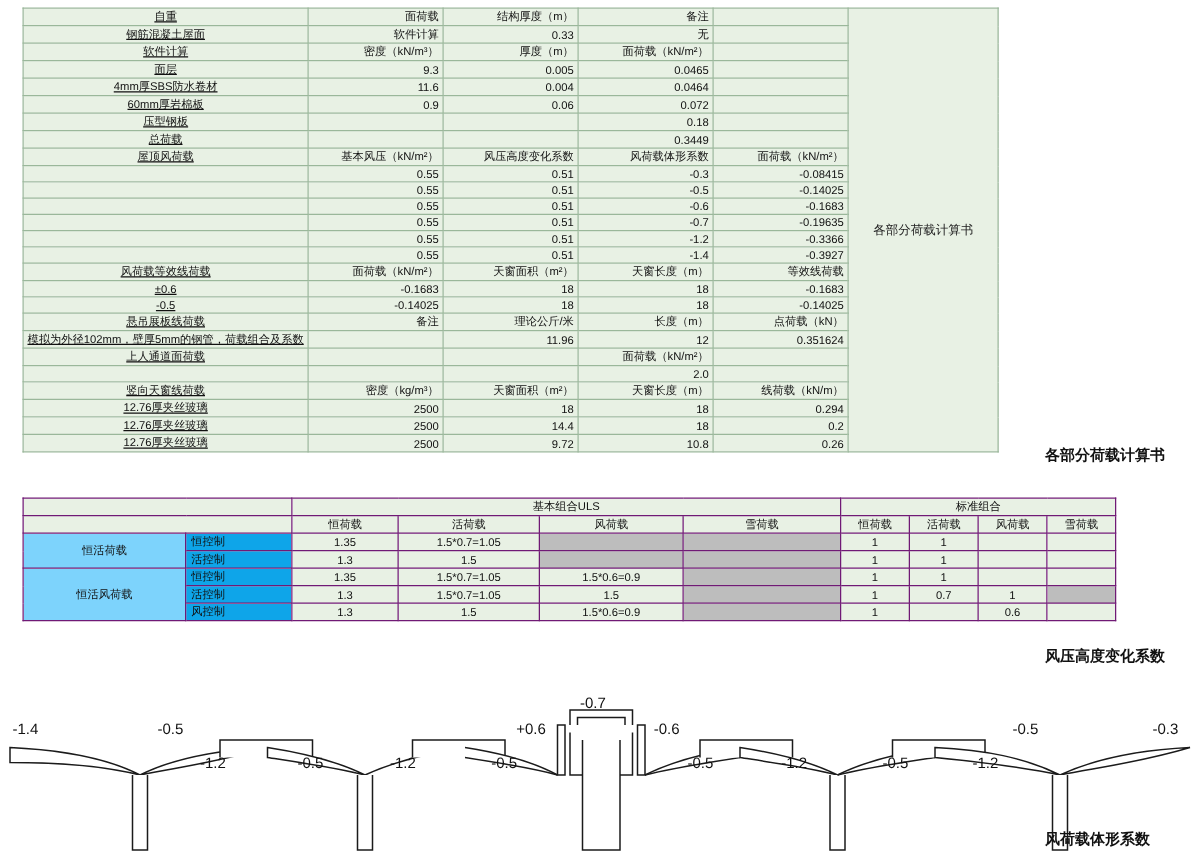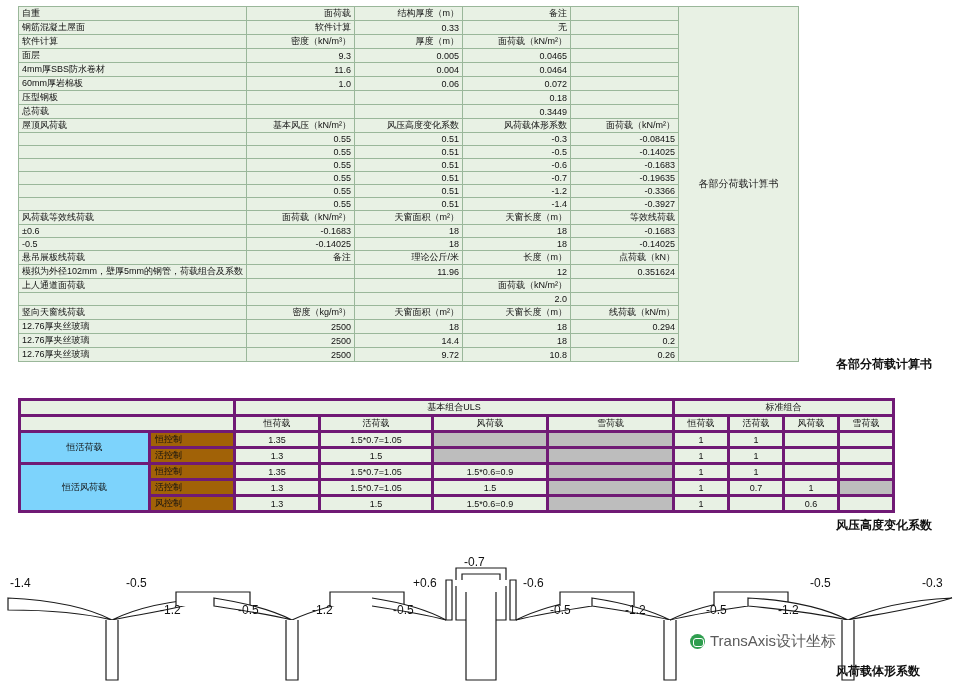--- a/index.html
+++ b/index.html
@@ -21,21 +21,21 @@
   }
   table.grid td {
     border: 1px solid #9ab79a;
     height: 13px;
     padding: 0 3px;
     background: #e8f1e4;
     white-space: nowrap;
     overflow: hidden;
   }
   td.num { text-align: right; }
-  td.lft { text-align: left; }
+  td.lft { text-align: center; text-decoration: underline; }
   td.blank { background: #e8f1e4; }
   .sideband {
     background: #bfd6bb;
     text-align: center;
     vertical-align: middle;
     font-size: 10px;
     color: #222;
   }
 
   .cap {
@@ -50,31 +50,31 @@
 
   
   .tbl2-wrap { position: absolute; left: 18px; top: 398px; }
   table.grid2 {
     border-collapse: collapse;
     table-layout: fixed;
     font-size: 9px;
     color: #111;
   }
   table.grid2 td {
-    border: 3px solid #701a75;
+    border: 1px solid #701a75;
     height: 13px;
     padding: 0 3px;
     background: #e8f1e4;
     white-space: nowrap;
     overflow: hidden;
   }
   table.grid2 td.hdr { text-align: center; }
   table.grid2 td.grey { background: #bdbdbd; }
   table.grid2 td.lbl { background: #7dd3fc; text-align: center; }
-  table.grid2 td.sub { background: #a16207; text-align: left; padding-left: 4px; }
+  table.grid2 td.sub { background: #0ea5e9; text-align: left; padding-left: 4px; }
 
   
   .diagram { position: absolute; left: 0; top: 540px; width: 960px; height: 148px; }
   .dlabel { position: absolute; font-size: 12px; color: #111; }
   .wm {
     position: absolute; left: 690px; top: 632px;
     font-size: 15px; color: #5b5b5b;
     display: flex; align-items: center; gap: 5px;
   }
   .wm .logo {
@@ -133,21 +133,21 @@
           </tr>
           <tr>
             <td class="lft">4mm厚SBS防水卷材</td>
             <td class="num">11.6</td>
             <td class="num">0.004</td>
             <td class="num">0.0464</td>
             <td class="blank"></td>
           </tr>
           <tr>
             <td class="lft">60mm厚岩棉板</td>
-            <td class="num">1.0</td>
+            <td class="num">0.9</td>
             <td class="num">0.06</td>
             <td class="num">0.072</td>
             <td class="blank"></td>
           </tr>
           <tr>
             <td class="lft">压型钢板</td>
             <td class="blank"></td>
             <td class="blank"></td>
             <td class="num">0.18</td>
             <td class="blank"></td>
@@ -435,19 +435,15 @@
         <div class="dlabel" style="left: 550px; top: 63px;">-0.5</div>
         <div class="dlabel" style="left: 625px; top: 63px;">-1.2</div>
         <div class="dlabel" style="left: 706px; top: 63px;">-0.5</div>
         <div class="dlabel" style="left: 778px; top: 63px;">-1.2</div>
         <div class="dlabel" style="left: 810px; top: 36px;">-0.5</div>
         <div class="dlabel" style="left: 922px; top: 36px;">-0.3</div>
       </div>
     
   </div>
 
-  <div class="wm">
-    <span class="logo"></span>
-    <span>TransAxis设计坐标</span>
-  </div>
 
   <div class="cap" id="cap3">风荷载体形系数</div>
 </div>
 
 </body></html>

